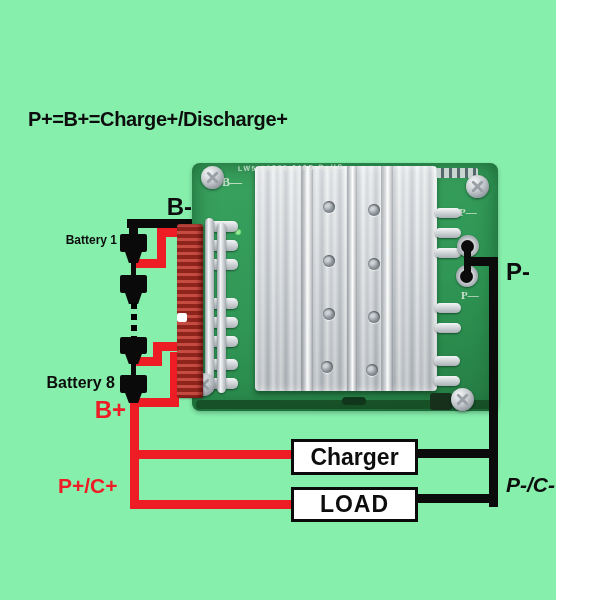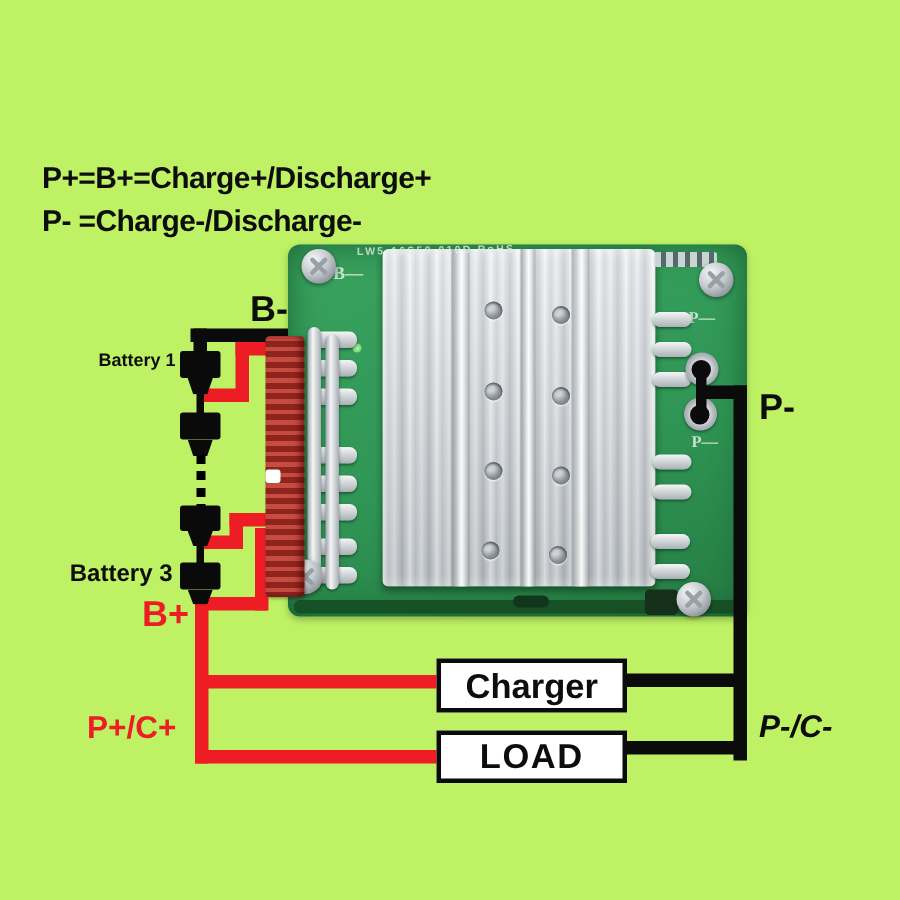--- a/index.html
+++ b/index.html
@@ -1,16 +1,16 @@
 <!DOCTYPE html>
 <html style="--wire-red: #ee1c24; --wire-black: #0b0b0b; --pcb-green: #2f9655; --heatsink-silver: #ccd1d5; --connector-red: #8f241d;"><head>
 <meta charset="utf-8">
 <style>
   html,body{margin:0;padding:0;background:#fff;}
-  #stage{position:relative;width:600px;height:600px;background:#bef264;overflow:hidden;
+  #stage{position:relative;width:556px;height:600px;background:#86efac;overflow:hidden;
          font-family:"Liberation Sans","DejaVu Sans",sans-serif;}
   .txt{position:absolute;font-weight:bold;color:#0d0d0d;white-space:nowrap;}
   .red{color:var(--wire-red,#ee1c24);}
   
   .wire{position:absolute;background:var(--wire-black,#0b0b0b);z-index:1;}
   .wire.redw{background:var(--wire-red,#ee1c24);}
   .wire.over{z-index:4;}
   .dash-line{position:absolute;width:6px;background:repeating-linear-gradient(180deg,#000 0 6px,transparent 6px 11px);z-index:3;}
   
   .batt-block{position:absolute;width:27px;background:#0a0a0a;border-radius:2px;z-index:3;}
@@ -66,21 +66,20 @@
   
   .termbox{position:absolute;width:121px;background:#fff;border:3px solid #0b0b0b;z-index:5;
      display:flex;align-items:center;justify-content:center;font-weight:bold;font-size:23px;color:#0d0d0d;}
 </style>
 </head>
 <body>
 
 <div id="stage">
 
   <div class="txt" style="left:28px;top:108px;font-size:20px;letter-spacing:-0.4px;">P+=B+=Charge+/Discharge+</div>
-  <div class="txt" style="left:28px;top:137px;font-size:20px;letter-spacing:-0.4px;">P- =Charge-/Discharge-</div>
 
   <div class="wire" style="left:127px;top:219px;width:70px;height:9px;"></div>
   <div class="wire" style="left:129px;top:219px;width:9px;height:18px;"></div>
   <div class="wire over" style="left:489px;top:257px;width:9px;height:250px;"></div>
   <div class="wire" style="left:410px;top:449px;width:84px;height:9px;"></div>
   <div class="wire" style="left:410px;top:494px;width:84px;height:9px;"></div>
 
   <div class="wire redw" style="left:157px;top:228px;width:34px;height:9px;"></div>
   <div class="wire redw" style="left:157px;top:228px;width:9px;height:40px;"></div>
   <div class="wire redw" style="left:133px;top:259px;width:33px;height:9px;"></div>
@@ -157,21 +156,21 @@
 
   <div class="pring" style="left:457px;top:235px;"></div>
   <div class="pring" style="left:456px;top:265px;"></div>
   <div class="pbar" style="left:464px;top:244px;width:7px;height:34px;"></div>
   <div class="pdot" style="left:461px;top:240px;"></div>
   <div class="pdot" style="left:460px;top:270px;"></div>
   <div class="pbar" style="left:467px;top:257px;width:31px;height:9px;"></div>
 
   <div class="txt" style="left:150px;top:193px;width:42px;font-size:24px;text-align:right;">B-</div>
   <div class="txt" style="left:36px;top:233px;width:81px;font-size:12px;text-align:right;">Battery 1</div>
-  <div class="txt" style="left:36px;top:374px;width:79px;font-size:16px;text-align:right;">Battery 3</div>
+  <div class="txt" style="left:36px;top:374px;width:79px;font-size:16px;text-align:right;">Battery 8</div>
   <div class="txt red" style="left:88px;top:396px;width:38px;font-size:24px;text-align:right;">B+</div>
   <div class="txt red" style="left:58px;top:474px;font-size:21px;text-align:center;">P+/C+</div>
   <div class="txt" style="left:506px;top:258px;font-size:24px;">P-</div>
   <div class="txt" style="left:506px;top:473px;font-size:21px;font-style:italic;">P-/C-</div>
 
   <div class="termbox" style="left:291px;top:439px;height:30px;">
     <span>Charger</span>
   </div>
   <div class="termbox" style="left:291px;top:487px;height:29px;letter-spacing:1px;">
     <span>LOAD</span>

